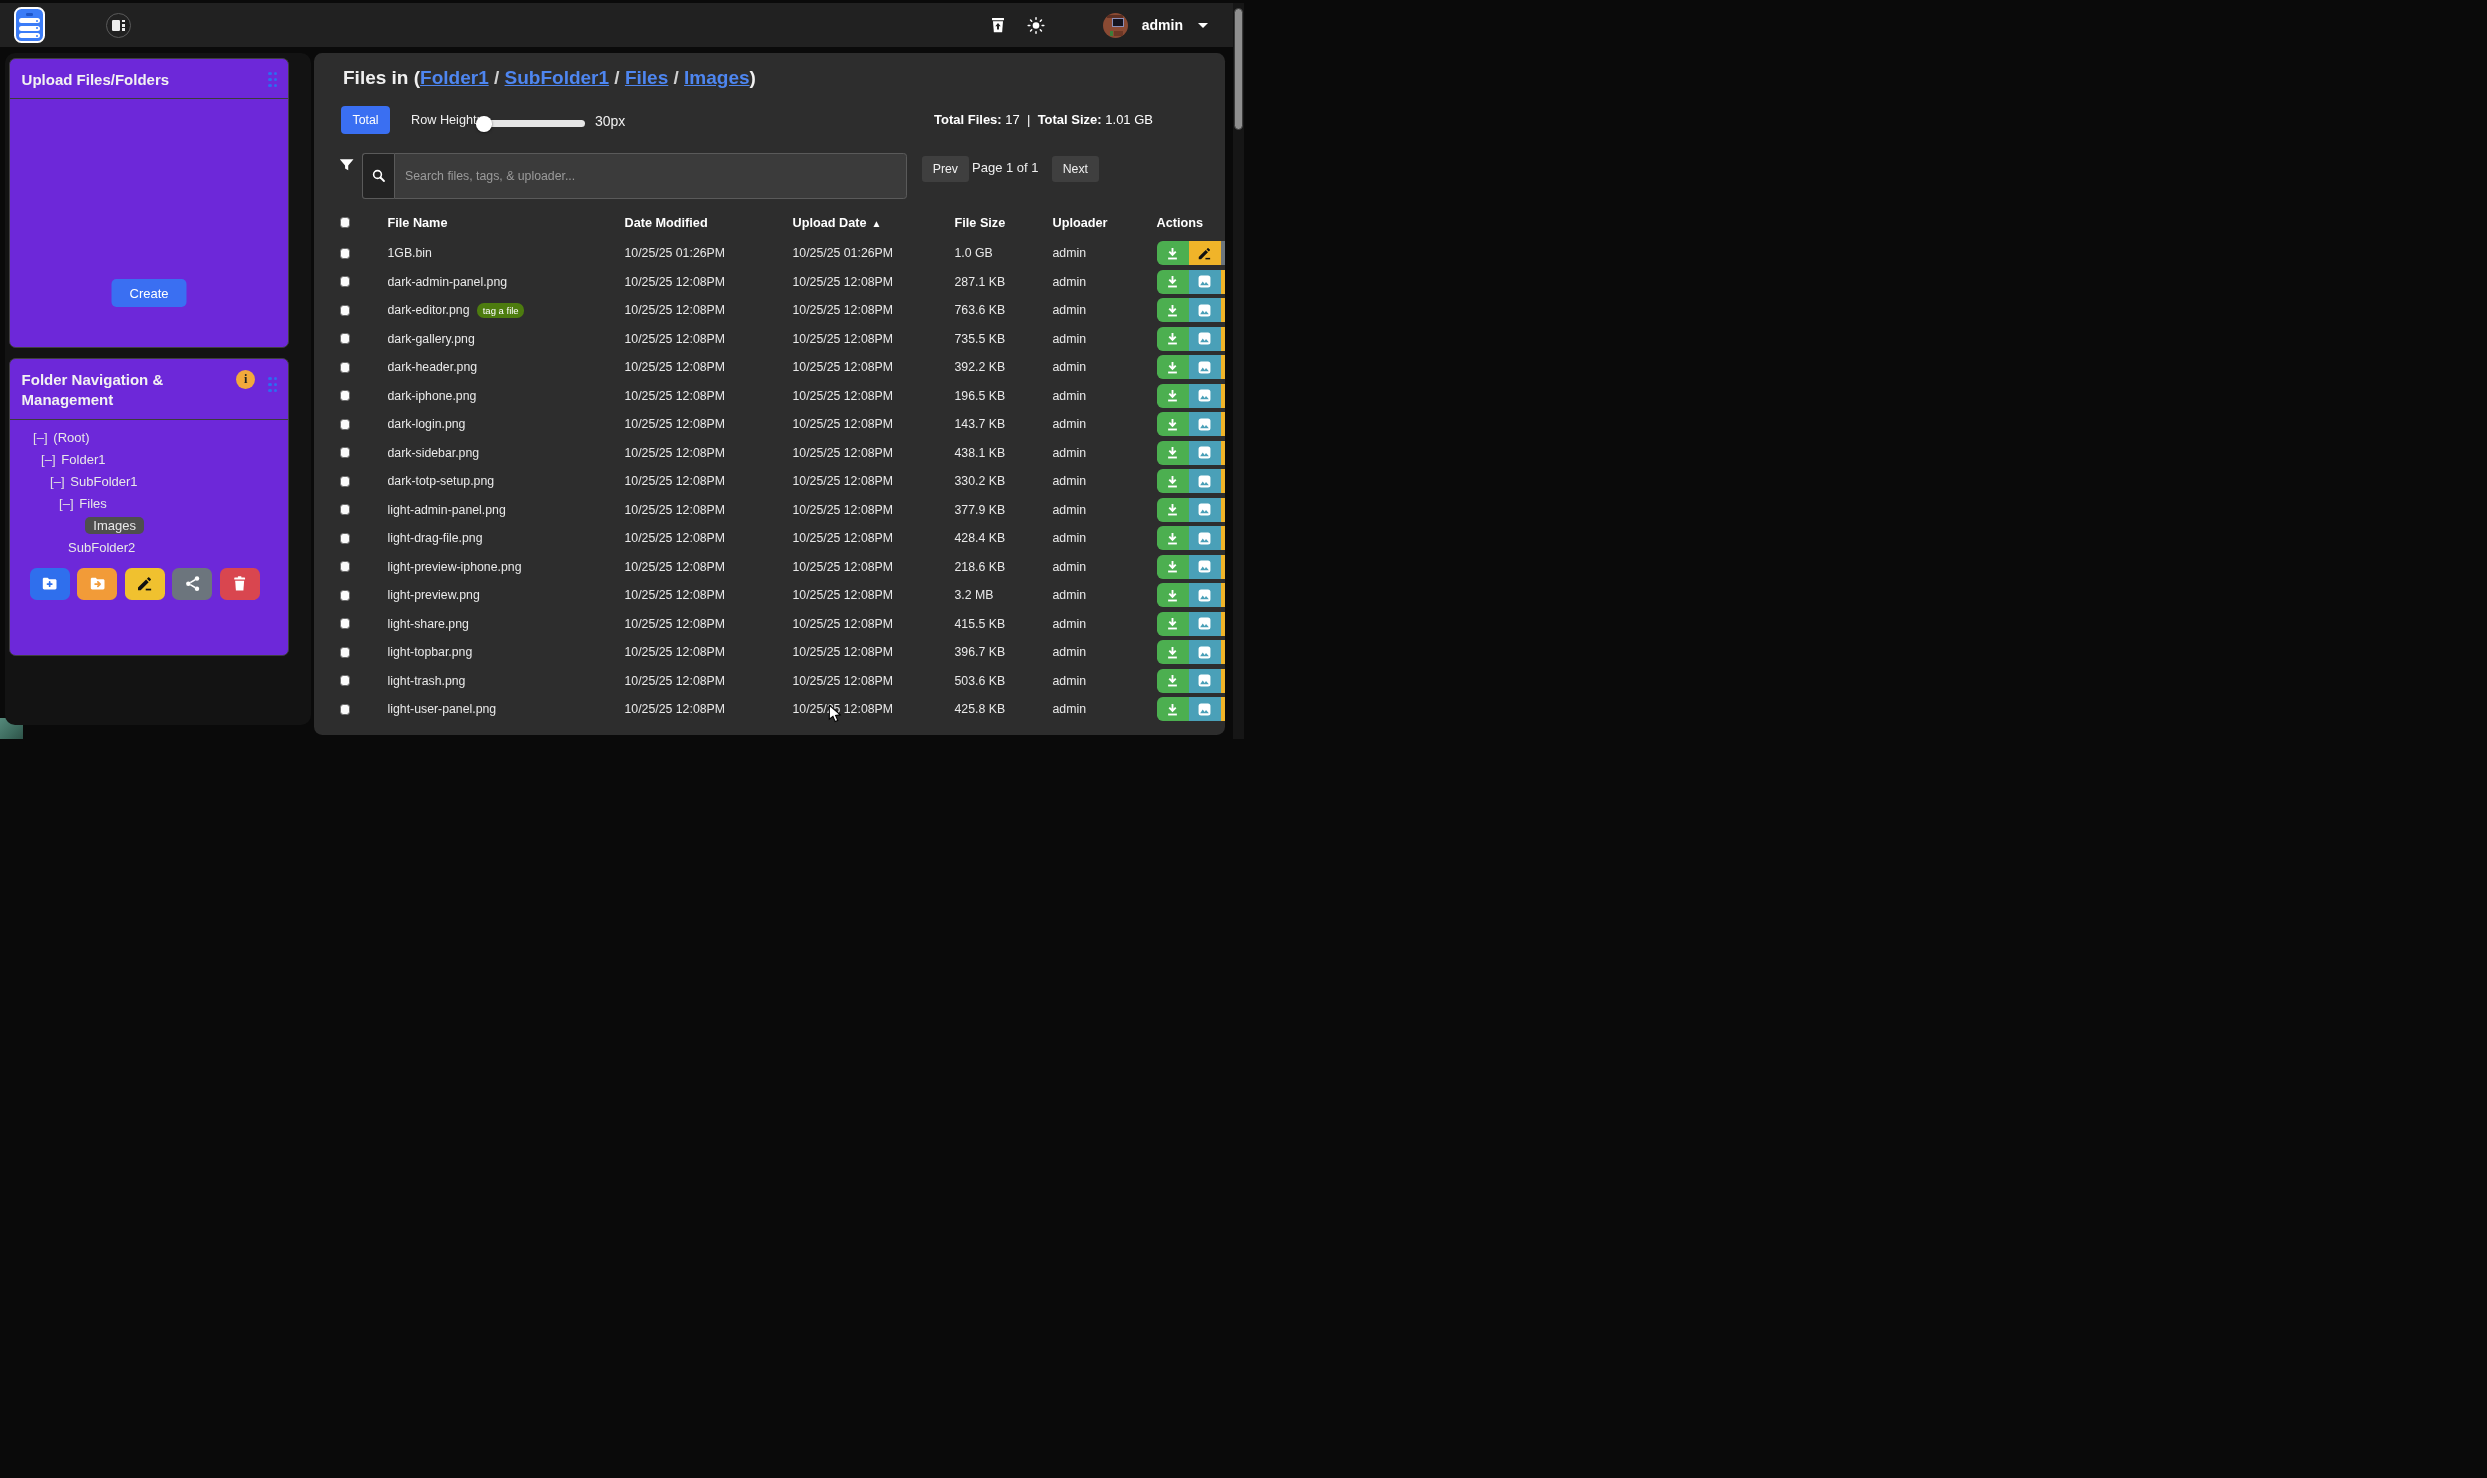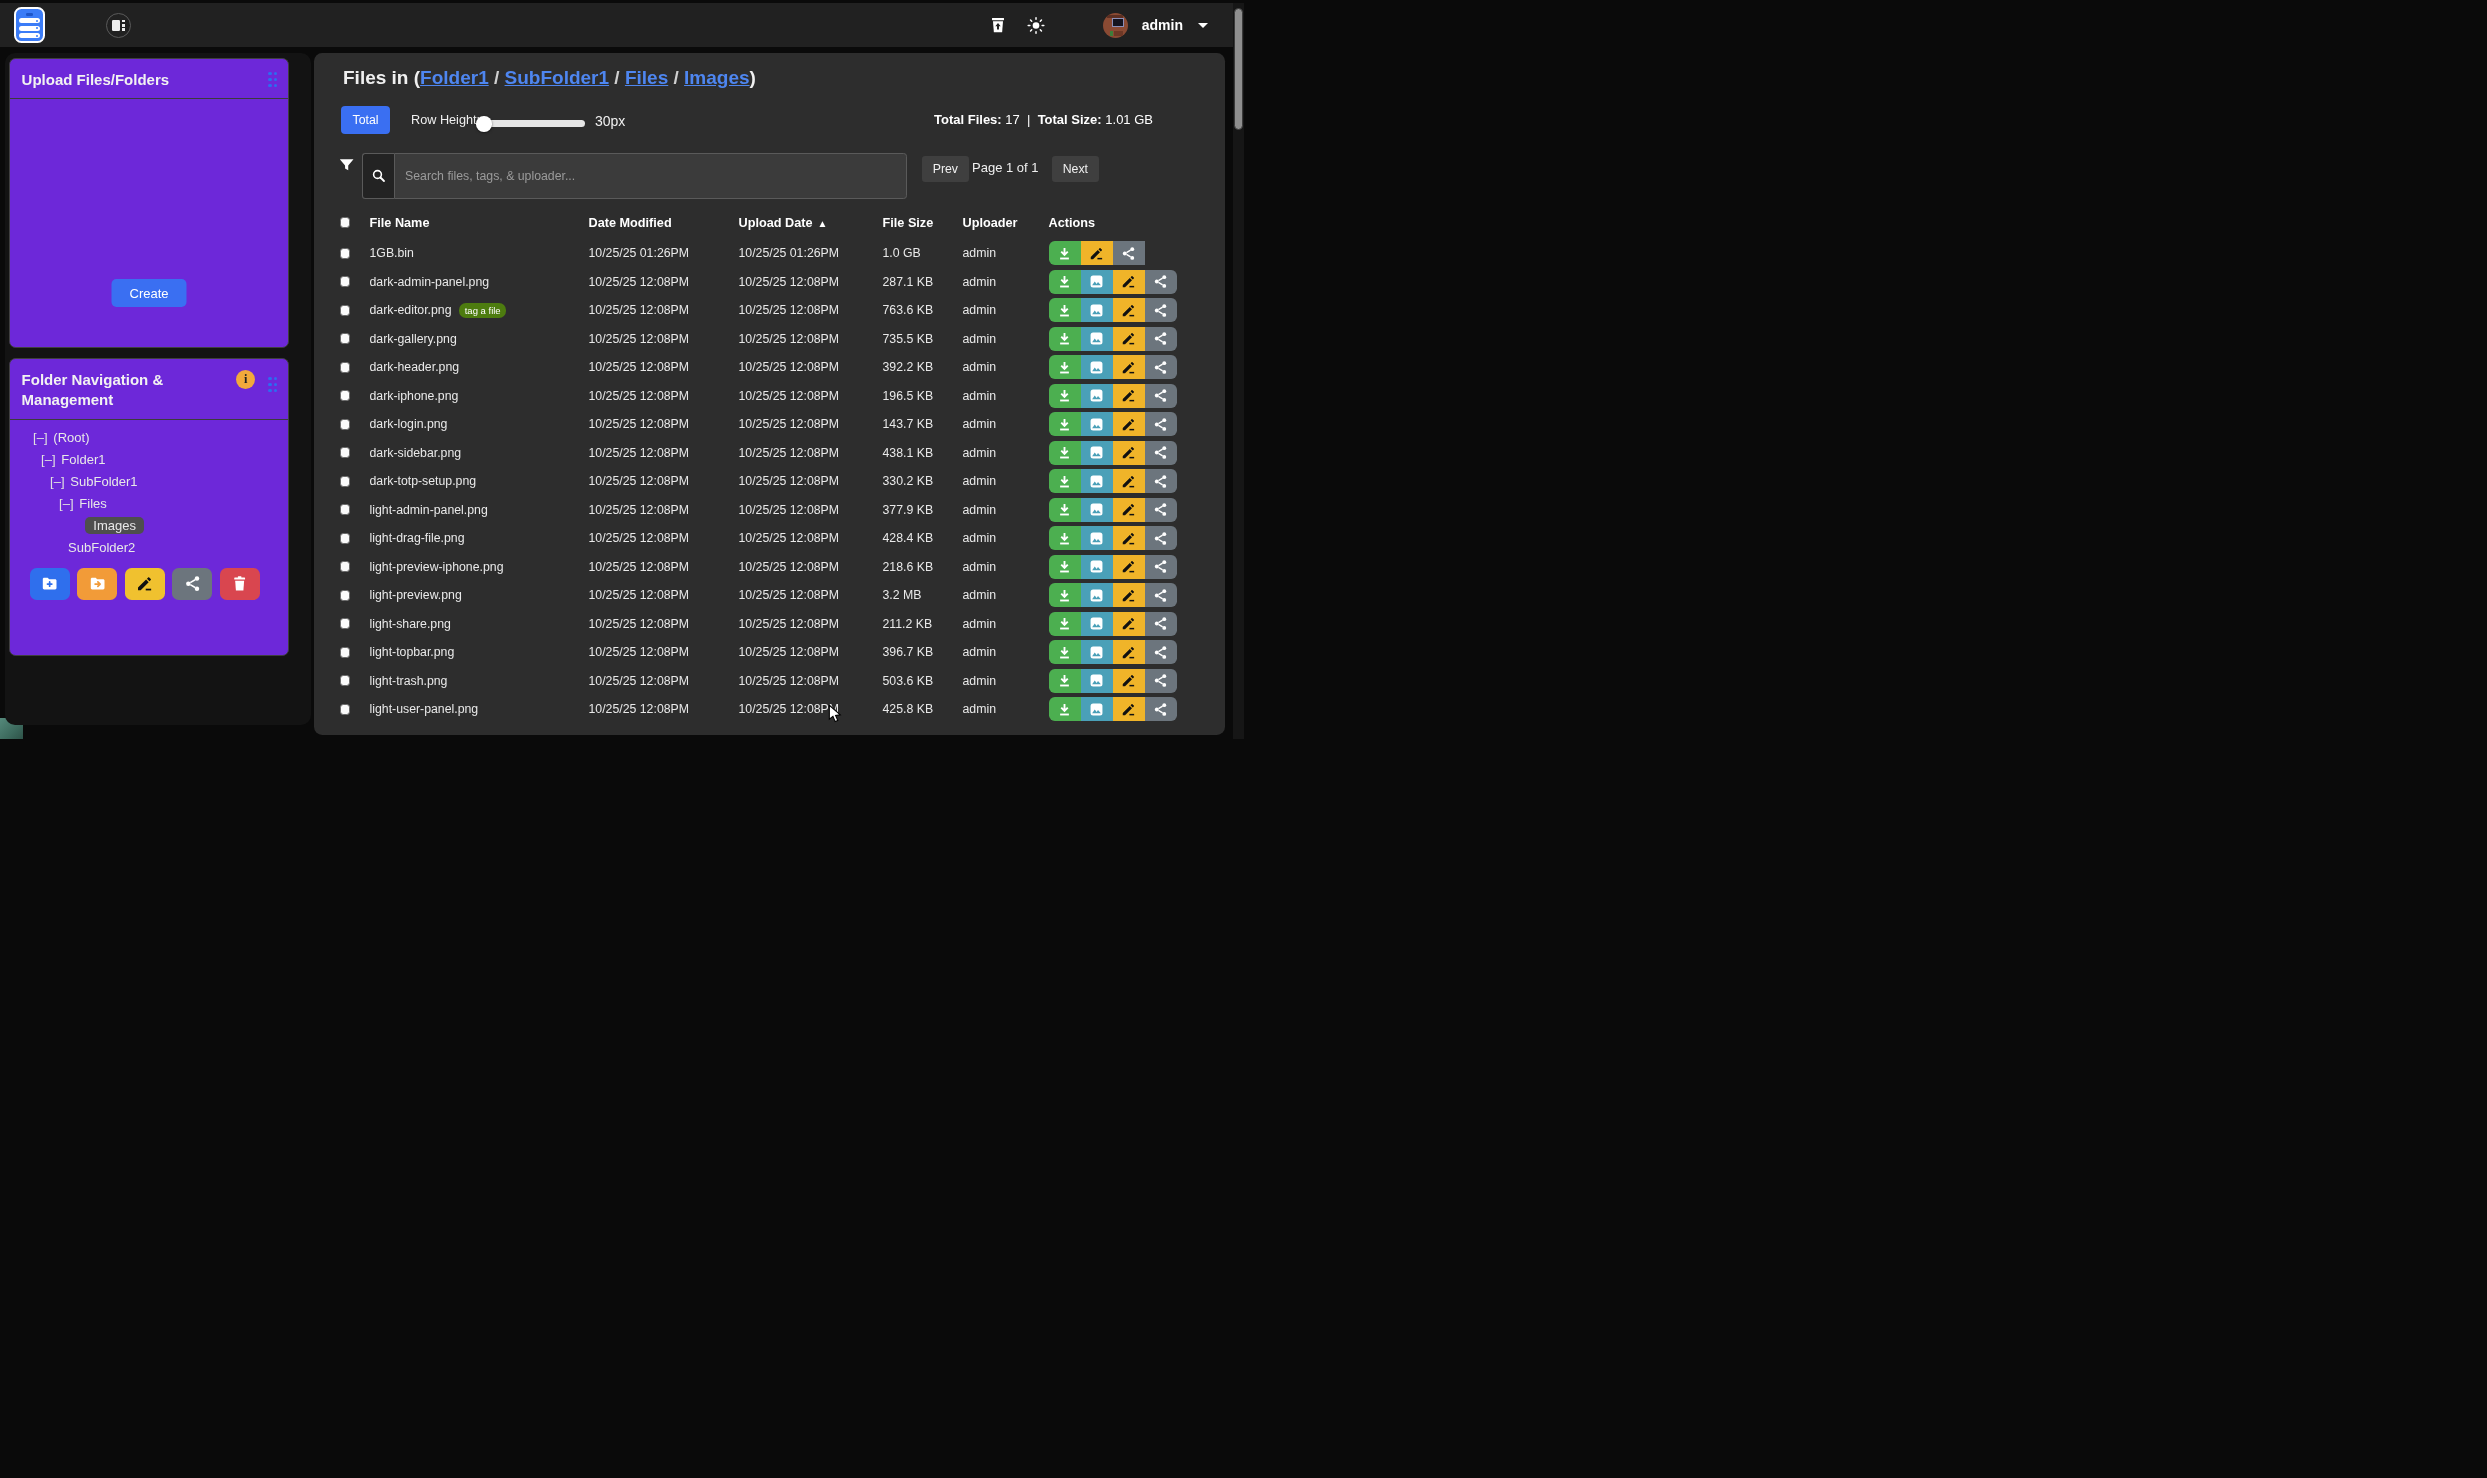--- a/index.html
+++ b/index.html
@@ -75,21 +75,21 @@
   .searchwrap { position:absolute; left:48px; top:100px; height:46px; display:flex; }
   .search-iconbox { width:32px; background:#232323; border:0.8px solid #5a5a5a; border-right:none; border-radius:3.3px 0 0 3.3px; display:flex; align-items:center; justify-content:center; }
   .search-input { width:513px; background:#3b3b3b; border:0.8px solid #5a5a5a; border-radius:0 3.3px 3.3px 0; color:#ccc; font-size:12.3px; padding:0 10px; font-family:inherit; outline:none; }
   .search-input::placeholder { color:#9b9b9b; }
   .pag-btn { position:absolute; top:103px; height:25.5px; background:#3f3f3f; color:#f0f0f0; border:none; border-radius:3.3px; font-size:12.3px; padding:0 10.7px; font-family:inherit; cursor:pointer; }
   .prev-btn { left:608px; }
   .next-btn { left:738px; }
   .page-label { position:absolute; left:658px; top:107px; color:#f0f0f0; font-size:13px; }
 
   
-  .tbl-header, .tbl-row { display:grid; grid-template-columns:30px 219px 150px 144px 80px 86px 1fr; margin-left:25.5px; align-items:center; }
+  .tbl-header, .tbl-row { display:grid; grid-template-columns:30px 219px 150px 144px 80px 86px 1fr; margin-left:25.5px; align-items:center;gap:18px; }
   .tbl-header { position:absolute; left:0; right:0; top:158px; height:23px; color:#fff; font-weight:bold; font-size:12.7px; }
   .rows { position:absolute; left:0; right:0; top:186px; }
   .tbl-row { height:28.5px; color:#e9e9e9; font-size:12.3px; }
   .cbx { width:10.7px; height:10.7px; background:#fbfbfb; border:0.8px solid #6a6a6a; border-radius:3.3px; cursor:pointer; }
   .fname { display:flex; align-items:center; gap:7.4px; }
   .tag-badge { background:#4d7c0f; color:#fff; font-size:9.5px; border-radius:7px; padding:2.1px 5.8px; cursor:pointer; }
   .sort-tri { font-size:10px; margin-left:5px; }
   .actions-group { display:flex; width:128px; border-radius:5.8px; overflow:hidden; height:24px; }
   .actions-group .abtn { width:32px; border:none; display:flex; align-items:center; justify-content:center; cursor:pointer; padding:0; }
   .abtn svg { width:15px; height:15px; }
@@ -824,21 +824,21 @@
           </div>
         </div>
       </div>
       <div class="tbl-row">
         <div class="cbx"></div>
         <div class="fname">
           <span>light-share.png</span>
         </div>
         <div>10/25/25 12:08PM</div>
         <div>10/25/25 12:08PM</div>
-        <div>211.2 KB</div>
+        <div>415.5 KB</div>
         <div>admin</div>
         <div>
           <div class="actions-group">
             <button class="abtn" style="background: rgb(76, 175, 80);">
               <svg viewBox="0 0 24 24">
                 <path d="M12 3v10.5M6.8 9l5.2 5.2L17.2 9" stroke="#fff" stroke-width="3" fill="none"></path>
                 <rect x="5" y="18.5" width="14" height="3" fill="#fff"></rect>
               </svg>
             </button>
             <button class="abtn" style="background: rgb(74, 160, 184);">

